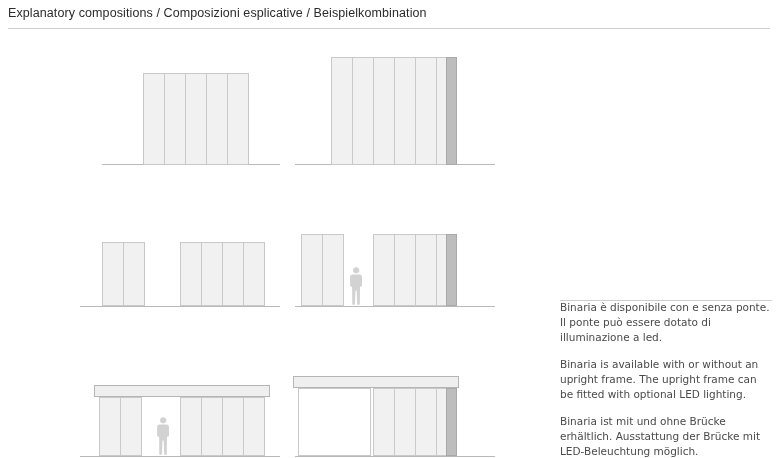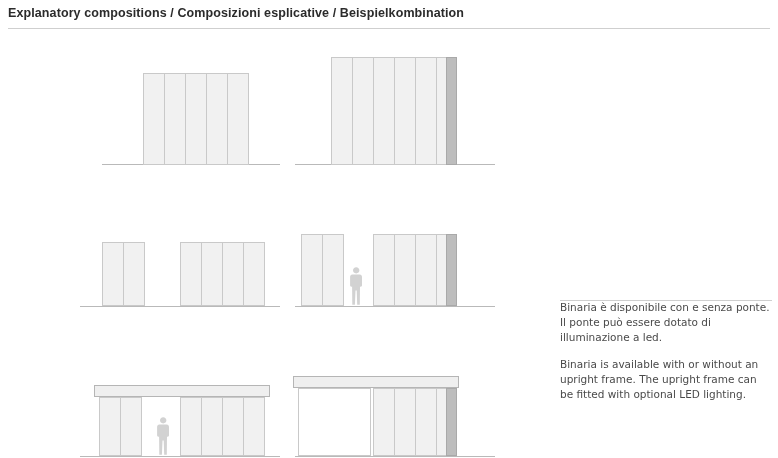--- a/index.html
+++ b/index.html
@@ -19,21 +19,21 @@
     position: relative;
     width: 778px;
     height: 458px;
   }
   
   .title {
     position: absolute;
     left: 8px;
     top: 6px;
     font-size: 12.5px;
-    font-weight: bold;
+    font-weight: normal;
     color: #2b2b2b;
     letter-spacing: 0.1px;
     white-space: nowrap;
   }
   .title-rule {
     position: absolute;
     left: 8px;
     top: 28px;
     width: 762px;
     height: 1px;
@@ -194,15 +194,16 @@
       <div class="panel light" style="left:151px; top:72px; width:11px; height:68px;"></div>
       <div class="panel dark-edge" style="left:161px; top:72px; width:11px; height:68px;"></div>
     </div>
 
   </div>
 
   <div class="caption-rule" style="top:300px;"></div>
   <div class="captions">
     <p class="caption-para">Binaria è disponibile con e senza ponte. Il ponte può essere dotato di illuminazione a led.</p>
     <p class="caption-para">Binaria is available with or without an upright frame. The upright frame can be fitted with optional LED lighting.</p>
+    <p class="caption-para">Binaria ist mit und ohne Brücke erhältlich. Ausstattung der Brücke mit LED-Beleuchtung möglich.</p>
   </div>
 
 </div>
 
 </body></html>

